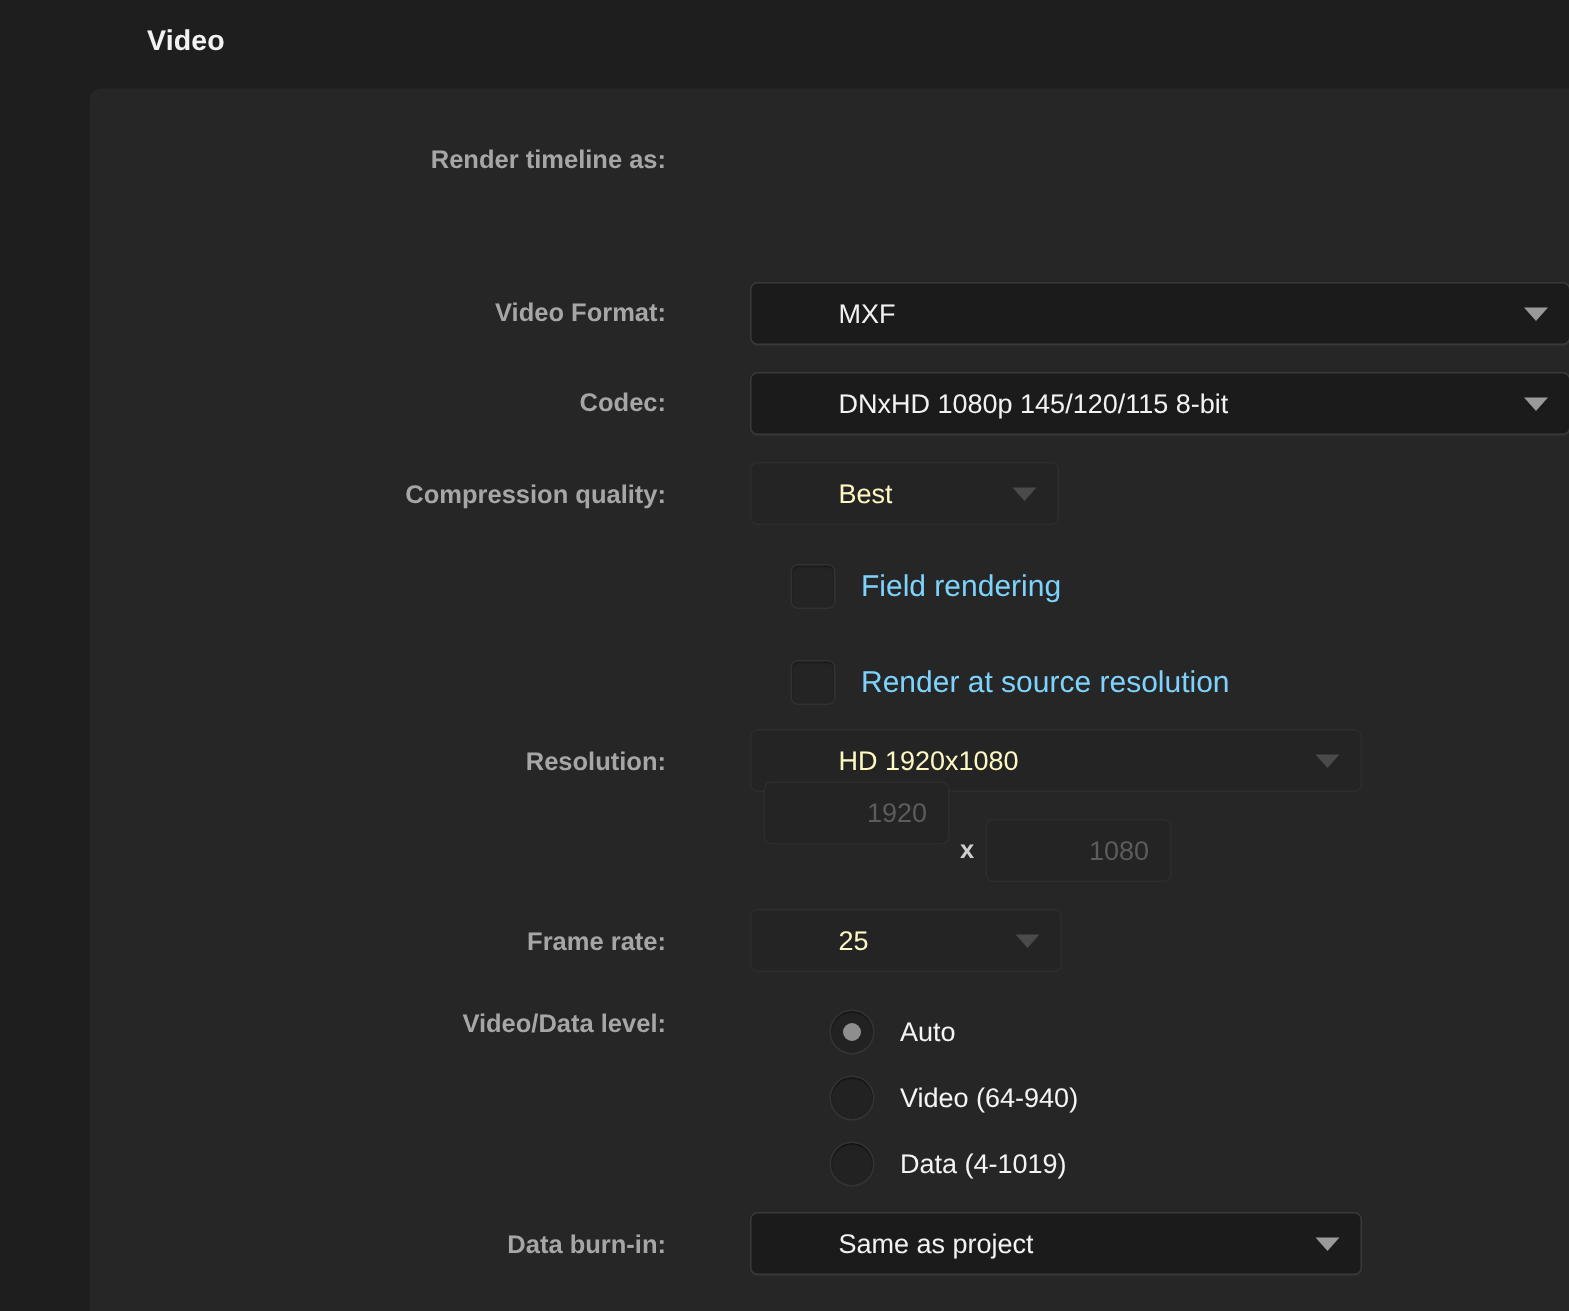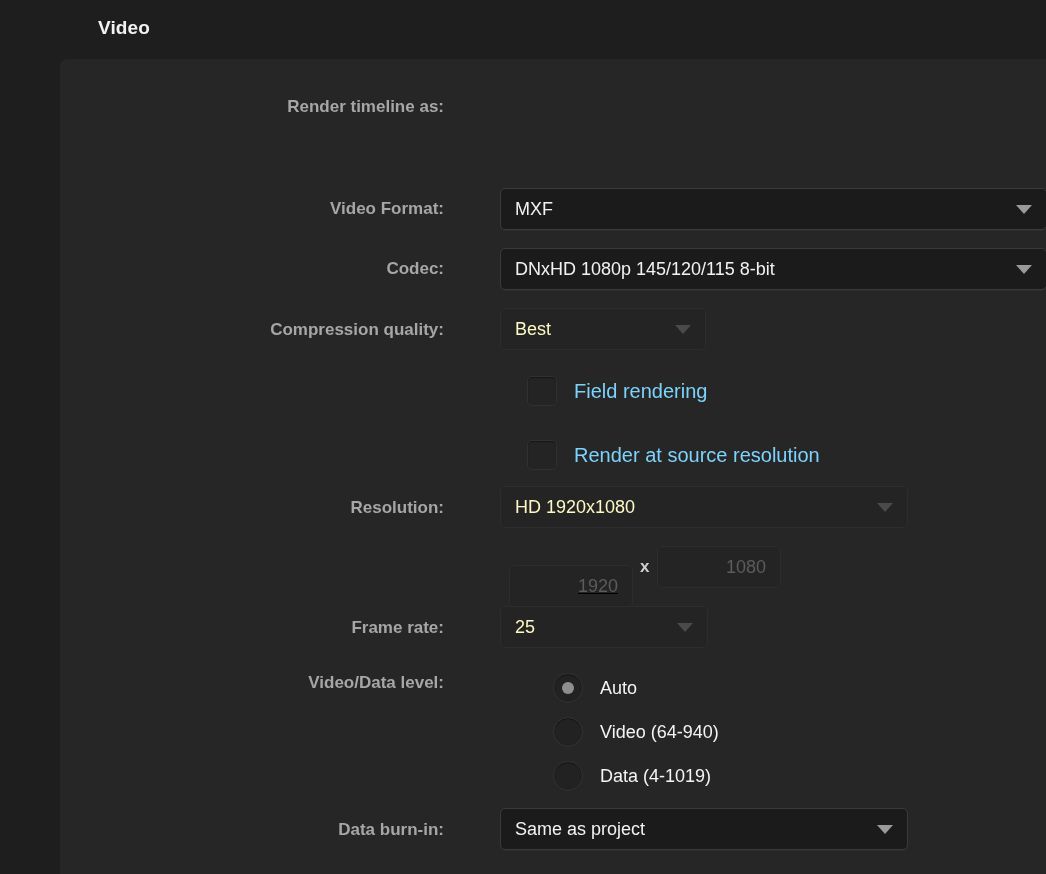--- a/index.html
+++ b/index.html
@@ -112,20 +112,21 @@
   
   .dropdown {
     position: absolute;
     height: 42px;
     background: #1b1b1b;
     border: 1px solid #3a3a3a;
     border-radius: 5px;
     display: flex;
     align-items: center;
     box-shadow: 0 1px 0 rgba(255,255,255,0.03);
+    padding-left: 44px;
   }
   .dropdown .dd-text {
     margin-left: 14px;
     font-size: 18px;
     color: #f2f2f2;
     white-space: nowrap;
     overflow: hidden;
   }
   .dd-arrow {
     position: absolute;
@@ -208,21 +209,21 @@
       <span class="checkbox"></span>
       <span class="check-label">Render at source resolution</span>
     </div>
 
     <div class="field-label" style="top:439px;">Resolution:</div>
     <div class="dropdown disabled" style="left:414px; top:427px; width:408px;">
       <span class="dd-text">HD 1920x1080</span>
       <span class="dd-arrow"></span>
     </div>
 
-    <div class="numfield" style="left:423px; top:506px; width:124px;text-decoration:underline;">
+    <div class="numfield" style="left:423px; top:462px; width:124px;">
       <span class="nf-text">1920</span>
     </div>
     <div class="x-sep" style="left:554px; top:498px;">x</div>
     <div class="numfield" style="left:571px; top:487px; width:124px;">
       <span class="nf-text">1080</span>
     </div>
 
     <div class="field-label" style="top:559px;">Frame rate:</div>
     <div class="dropdown disabled" style="left:414px; top:547px; width:208px;">
       <span class="dd-text">25</span>

